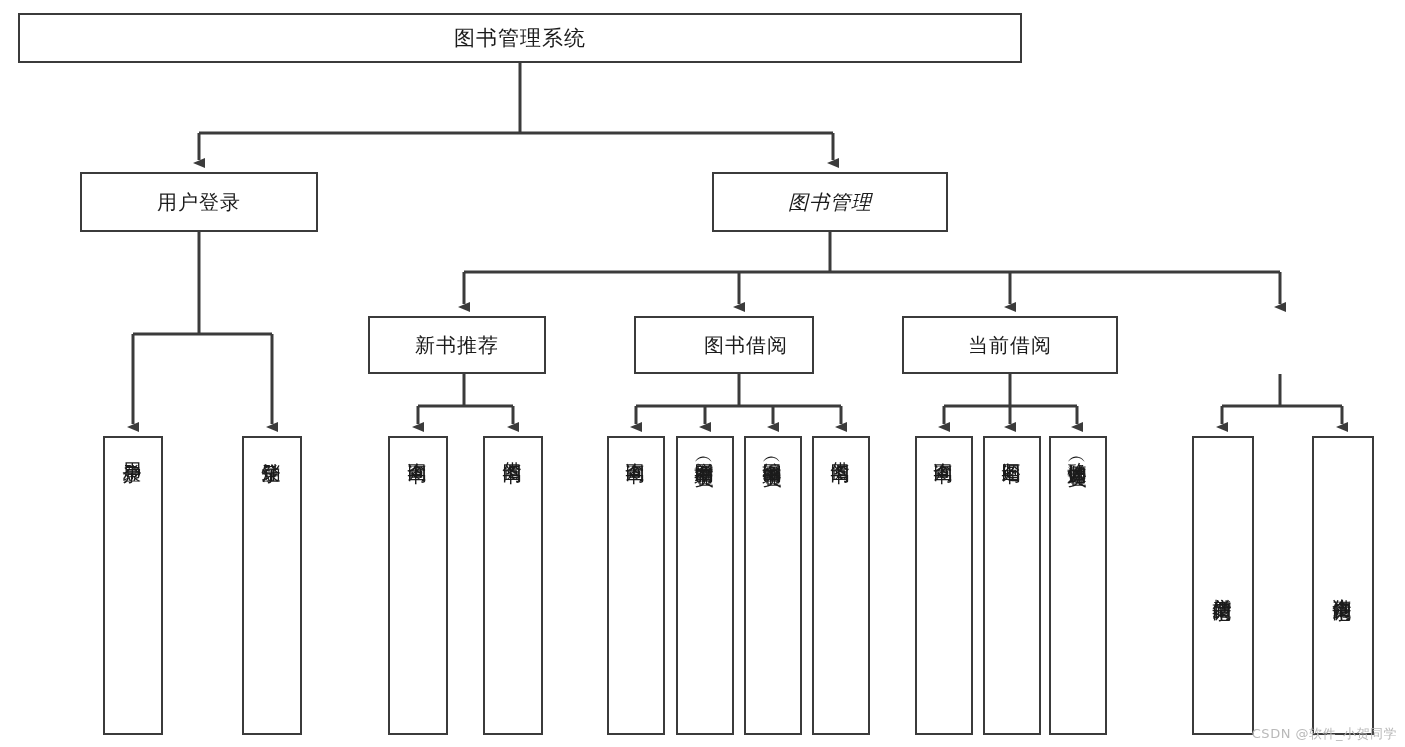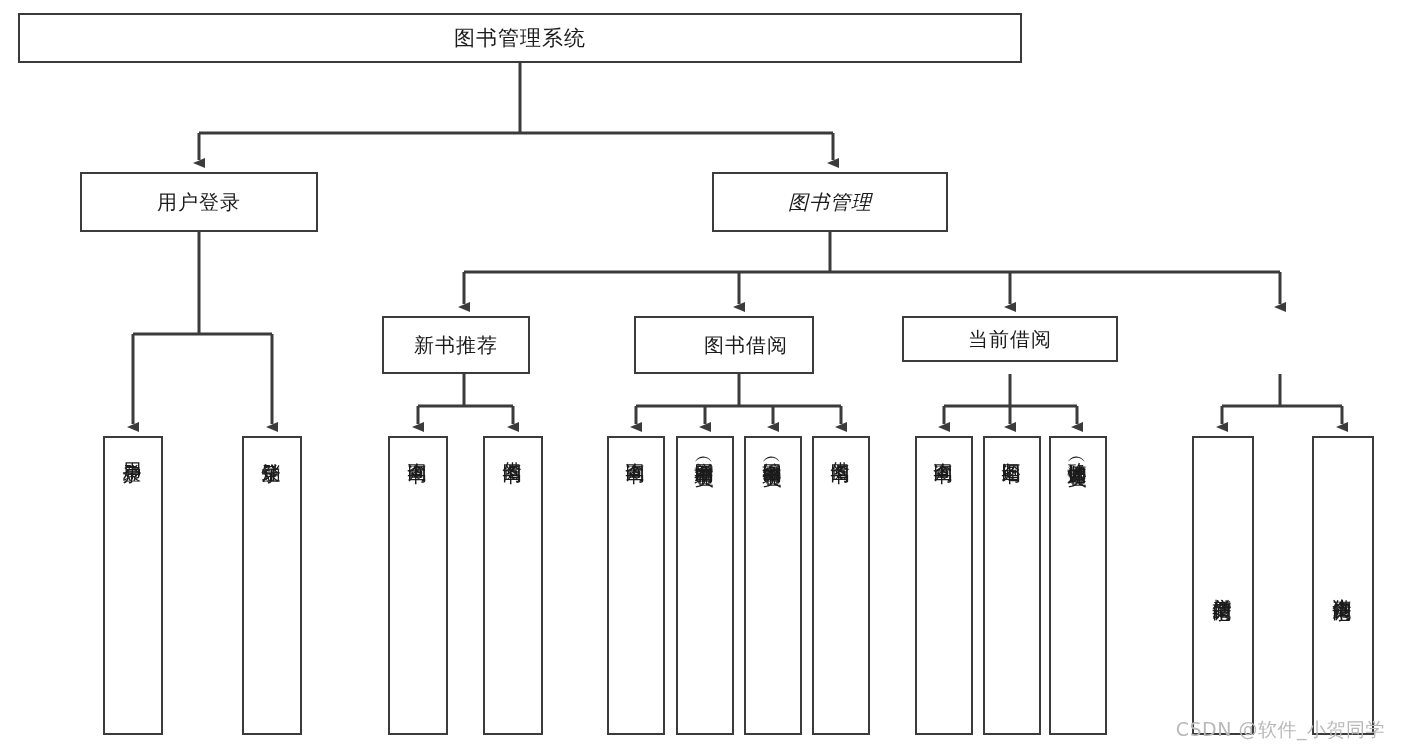--- a/index.html
+++ b/index.html
@@ -56,23 +56,23 @@
     line-height: 1.06;
     letter-spacing: 1px;
     white-space: nowrap;
   }
   .htext {
     white-space: nowrap;
     letter-spacing: 1px;
   }
   #watermark {
     position: absolute;
-    right: 20px;
+    right: 8px;
     bottom: 4px;
-    font-size: 19px;
+    font-size: 13px;
     color: #b9b9b9;
     letter-spacing: 0.5px;
     white-space: nowrap;
   }
 </style>
 </head>
 <body>
 
 <div id="canvas">
 
@@ -130,27 +130,27 @@
     <span class="htext">图书管理系统</span>
   </div>
 
   <div class="node mid" style="left:80px; top:172px; width:238px; height:60px;">
     <span class="htext">用户登录</span>
   </div>
   <div class="node mid" style="left:712px; top:172px; width:236px; height:60px;font-style:italic;">
     <span class="htext">图书管理</span>
   </div>
 
-  <div class="node mid" style="left:382px; top:316px; width:148px; height:58px;">
+  <div class="node mid" style="left:368px; top:316px; width:178px; height:58px;">
     <span class="htext">新书推荐</span>
   </div>
   <div class="node mid" style="left:634px; top:316px; width:180px; height:58px;padding-left:44px;">
     <span class="htext">图书借阅</span>
   </div>
-  <div class="node mid" style="left:902px; top:316px; width:216px; height:46px;">
+  <div class="node mid" style="left:902px; top:316px; width:216px; height:58px;">
     <span class="htext">当前借阅</span>
   </div>
 
   <div class="node leaf" style="left:103px; top:436px; width:60px; height:299px;">
     <span class="vtext">用户登录</span>
   </div>
   <div class="node leaf" style="left:242px; top:436px; width:60px; height:299px;">
     <span class="vtext">注销登录</span>
   </div>
 

